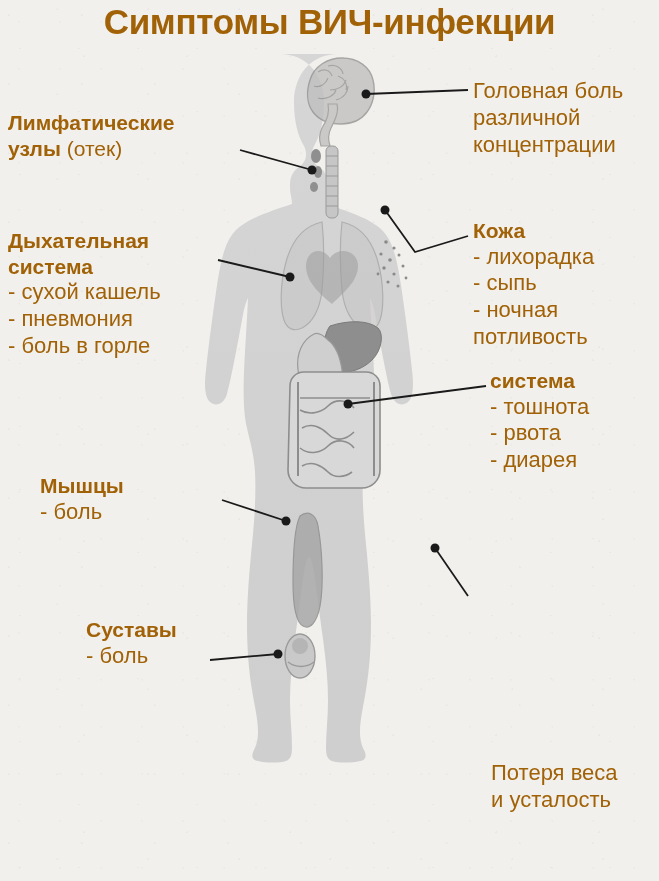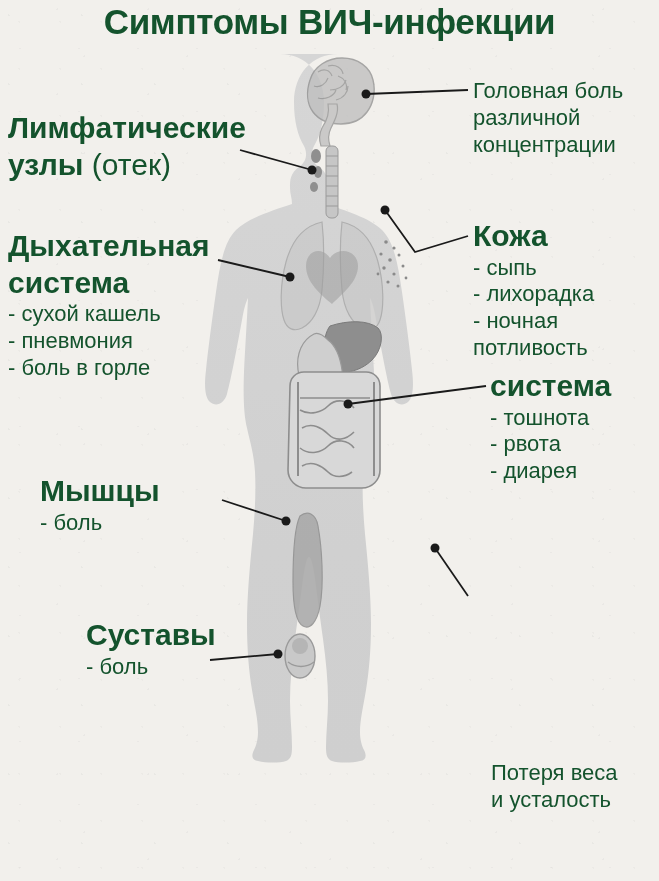--- a/index.html
+++ b/index.html
@@ -7,21 +7,21 @@
     padding: 0;
     background: #ffffff;
   }
   #page {
     position: relative;
     width: 659px;
     height: 881px;
     background: #f2f0ec;
     overflow: hidden;
     font-family: "Liberation Sans", sans-serif;
-    color: #14532d;
+    color: #a16207;
   }
   
   #page::before {
     content: "";
     position: absolute;
     inset: 0;
     background-image:
       radial-gradient(circle at 12% 22%, rgba(0,0,0,0.035) 0 1px, transparent 1px),
       radial-gradient(circle at 63% 11%, rgba(0,0,0,0.03) 0 1px, transparent 1px),
       radial-gradient(circle at 34% 77%, rgba(0,0,0,0.03) 0 1px, transparent 1px),
@@ -55,21 +55,21 @@
     z-index: 4;
     pointer-events: none;
   }
   .label {
     position: absolute;
     z-index: 5;
     line-height: 1.22;
   }
   .label .hd {
     font-weight: bold;
-    font-size: 30px;
+    font-size: 21px;
   }
   .label .hd .reg {
     font-weight: normal;
   }
   .label .it {
     font-size: 22px;
     white-space: nowrap;
   }
   .label .plain {
     font-size: 22px;
@@ -297,22 +297,22 @@
   <div class="label lbl-resp">
     <div class="hd">Дыхательная</div>
     <div class="hd">система</div>
     <div class="it">- сухой кашель</div>
     <div class="it">- пневмония</div>
     <div class="it">- боль в горле</div>
   </div>
 
   <div class="label lbl-skin">
     <div class="hd">Кожа</div>
+    <div class="it">- лихорадка</div>
     <div class="it">- сыпь</div>
-    <div class="it">- лихорадка</div>
     <div class="it">- ночная</div>
     <div class="it">потливость</div>
   </div>
 
   <div class="label lbl-digest">
     <div class="hd">система</div>
     <div class="it">- тошнота</div>
     <div class="it">- рвота</div>
     <div class="it">- диарея</div>
   </div>

